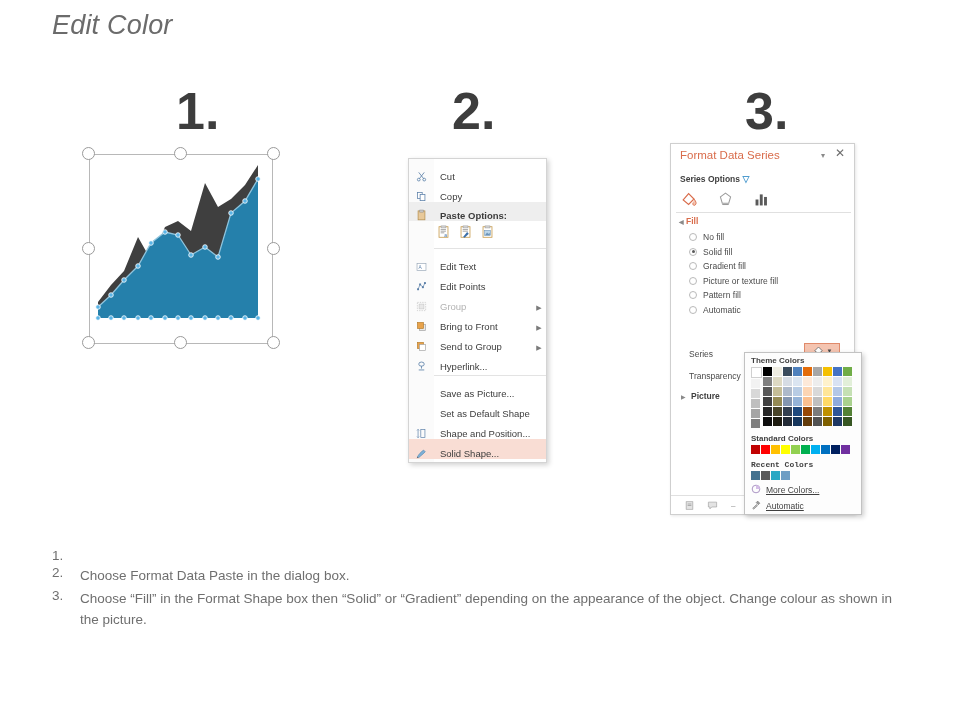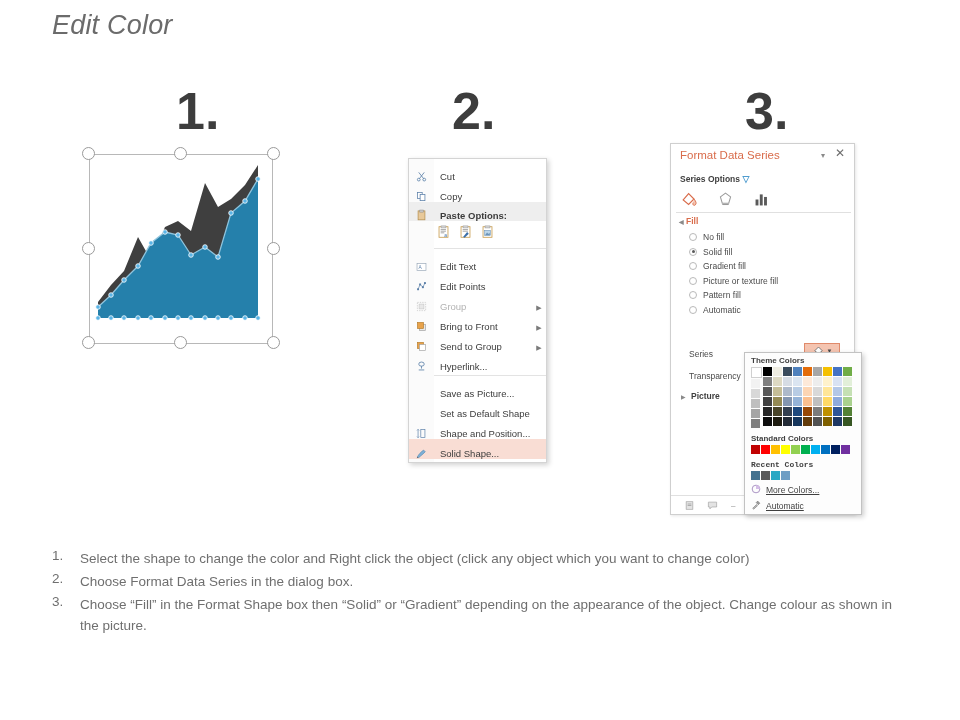--- a/index.html
+++ b/index.html
@@ -579,25 +579,24 @@
             <rect x="6.6" y="2.2" width="3.6" height="2.6" transform="rotate(45 8.4 3.5)" fill="#9a9a9a" stroke="#6a6a6a" stroke-width=".6"></rect>
           </svg>
       </span>
       <span class="t">Automatic</span>
     </div>
   </div>
 
   <div id="instructions">
     <div class="ins">
       <div class="n">1.</div>
-      <div class="t">Select the shape to change the color and Right click the object (click any object which you want to change color)</div>
     </div>
     <div class="ins">
       <div class="n">2.</div>
-      <div class="t">Choose Format Data Series in the dialog box.</div>
+      <div class="t">Choose Format Data Paste in the dialog box.</div>
     </div>
     <div class="ins">
       <div class="n">3.</div>
       <div class="t">Choose “Fill” in the Format Shape box then “Solid” or “Gradient” depending on the appearance of the object. Change colour as shown in the picture.</div>
     </div>
   </div>
 
 </div>
 
 </body></html>

